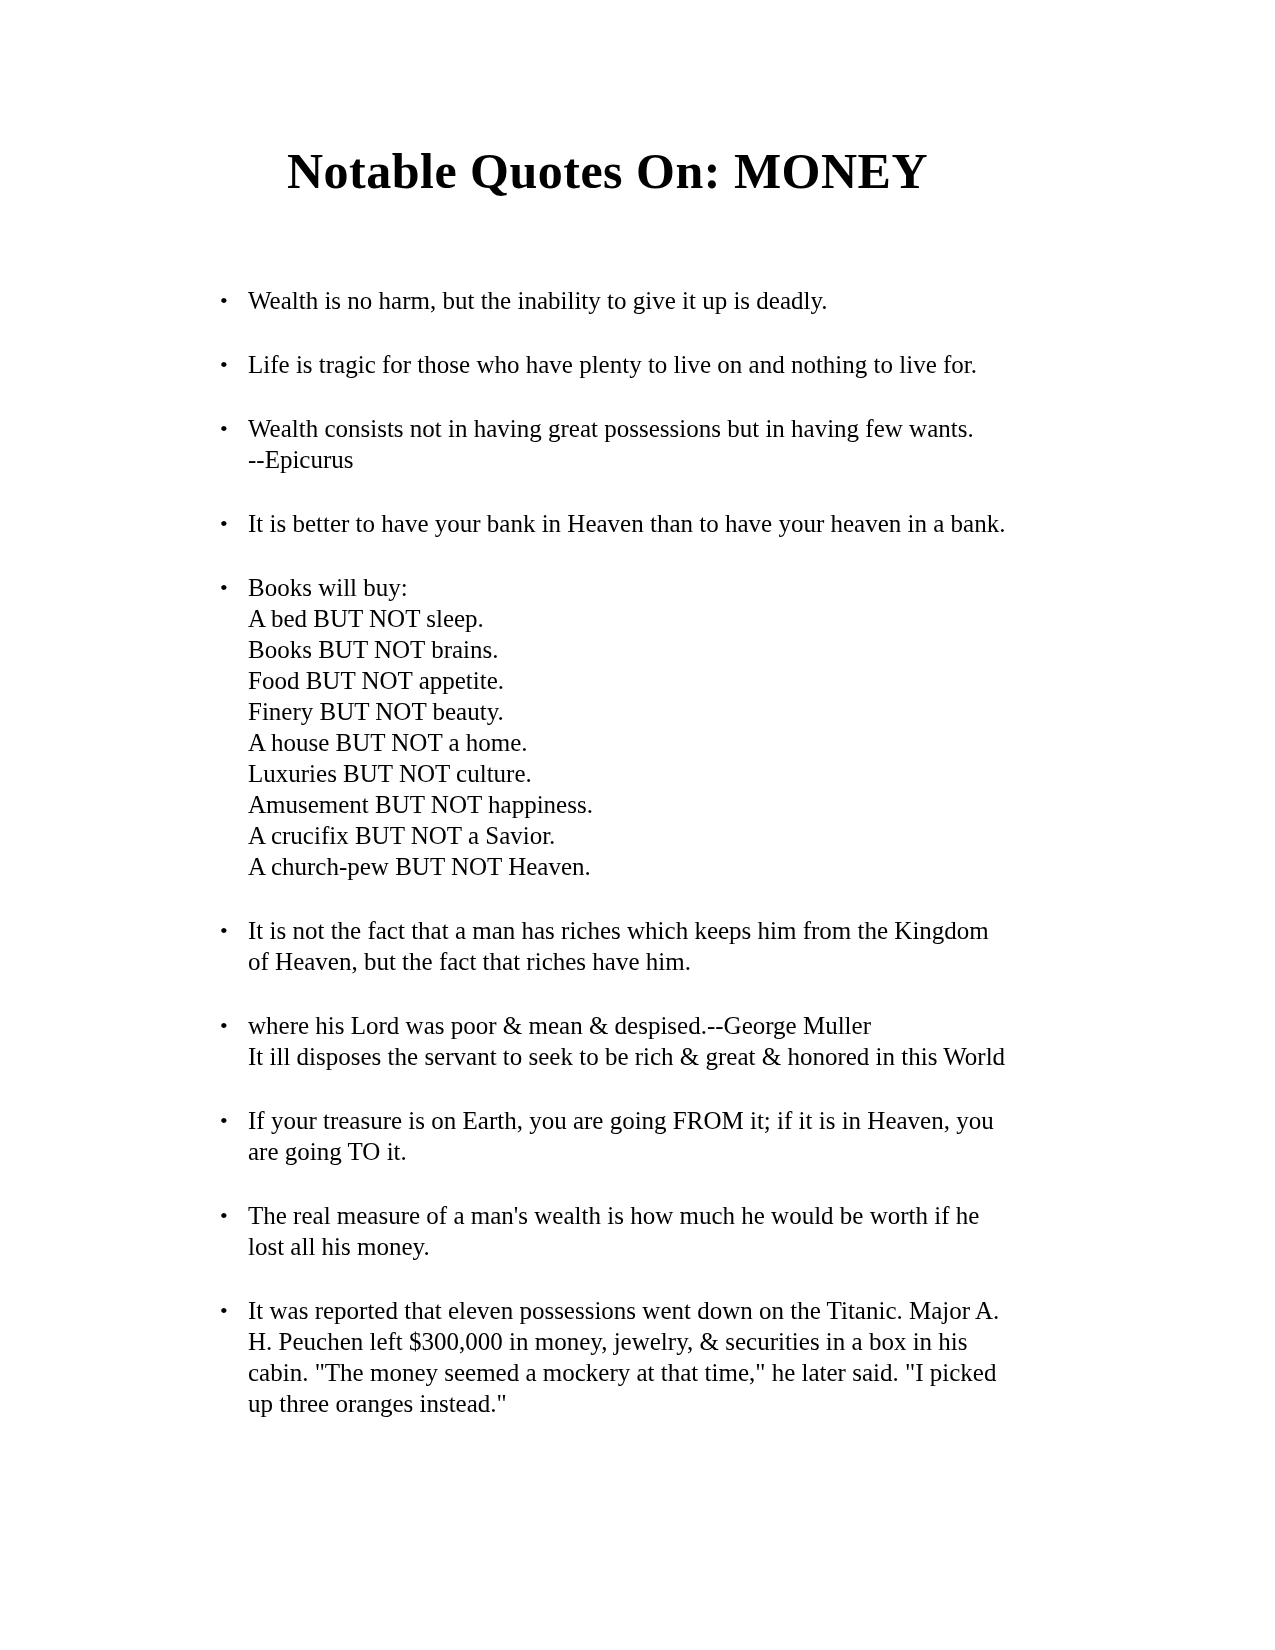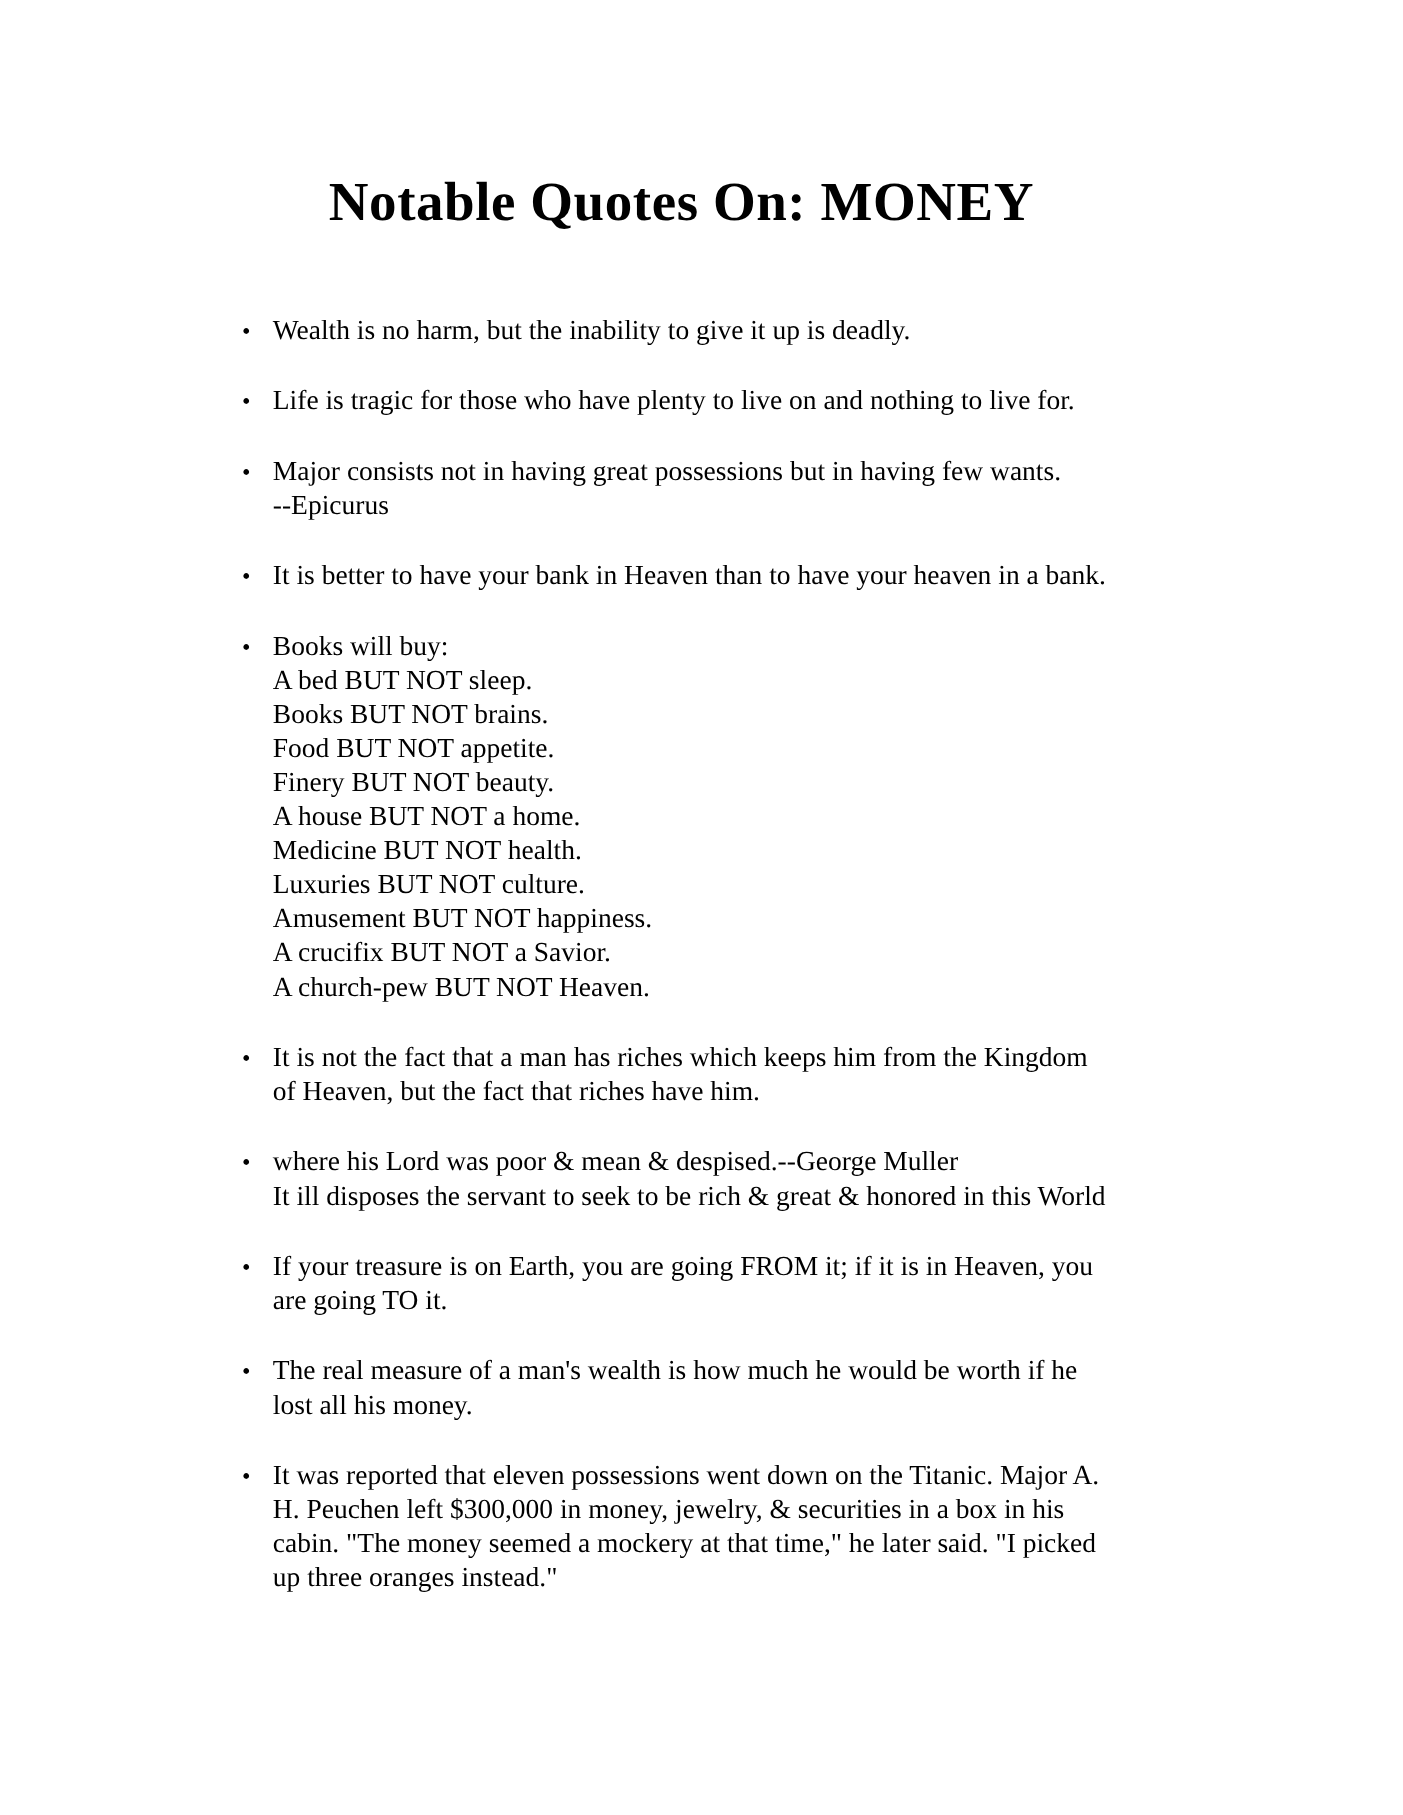--- a/index.html
+++ b/index.html
@@ -14,21 +14,21 @@
     background: #ffffff;
     color: #000000;
     font-family: "Liberation Serif", serif;
     overflow: hidden;
   }
   .doc-title {
     position: absolute;
     top: 143px;
     left: 0;
     width: 1215px;          
-    margin: 12px;
+    margin: 0;
     text-align: center;
     font-size: 50px;
     font-weight: bold;
     letter-spacing: 0.5px;
     line-height: 1.15;
   }
   .quotes {
     position: absolute;
     top: 285px;
     left: 220px;
@@ -72,40 +72,39 @@
       </li>
       <li class="quote-item">
         <span class="bullet">•</span>
         <div class="quote-text">
           <div class="quote-line">Life is tragic for those who have plenty to live on and nothing to live for.</div>
         </div>
       </li>
       <li class="quote-item">
         <span class="bullet">•</span>
         <div class="quote-text">
-          <div class="quote-line">Major consists not in having great possessions but in having few wants.</div>
+          <div class="quote-line">Wealth consists not in having great possessions but in having few wants.</div>
           <div class="quote-line">--Epicurus</div>
         </div>
       </li>
       <li class="quote-item">
         <span class="bullet">•</span>
         <div class="quote-text">
           <div class="quote-line">It is better to have your bank in Heaven than to have your heaven in a bank.</div>
         </div>
       </li>
       <li class="quote-item">
         <span class="bullet">•</span>
         <div class="quote-text">
           <div class="quote-line">Books will buy:</div>
           <div class="quote-line">A bed BUT NOT sleep.</div>
           <div class="quote-line">Books BUT NOT brains.</div>
           <div class="quote-line">Food BUT NOT appetite.</div>
           <div class="quote-line">Finery BUT NOT beauty.</div>
           <div class="quote-line">A house BUT NOT a home.</div>
-          <div class="quote-line">Medicine BUT NOT health.</div>
           <div class="quote-line">Luxuries BUT NOT culture.</div>
           <div class="quote-line">Amusement BUT NOT happiness.</div>
           <div class="quote-line">A crucifix BUT NOT a Savior.</div>
           <div class="quote-line">A church-pew BUT NOT Heaven.</div>
         </div>
       </li>
       <li class="quote-item">
         <span class="bullet">•</span>
         <div class="quote-text">
           <div class="quote-line">It is not the fact that a man has riches which keeps him from the Kingdom</div>

